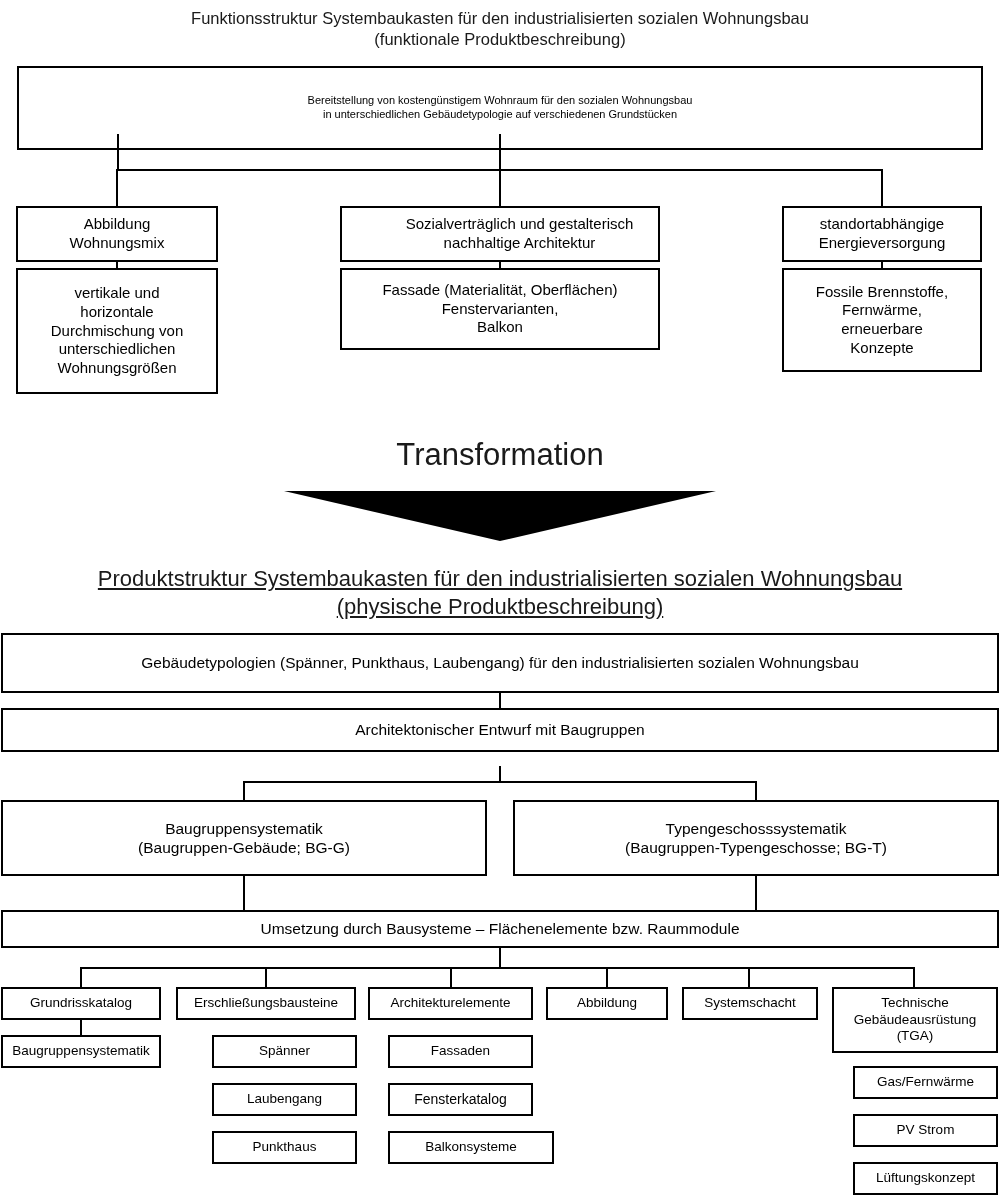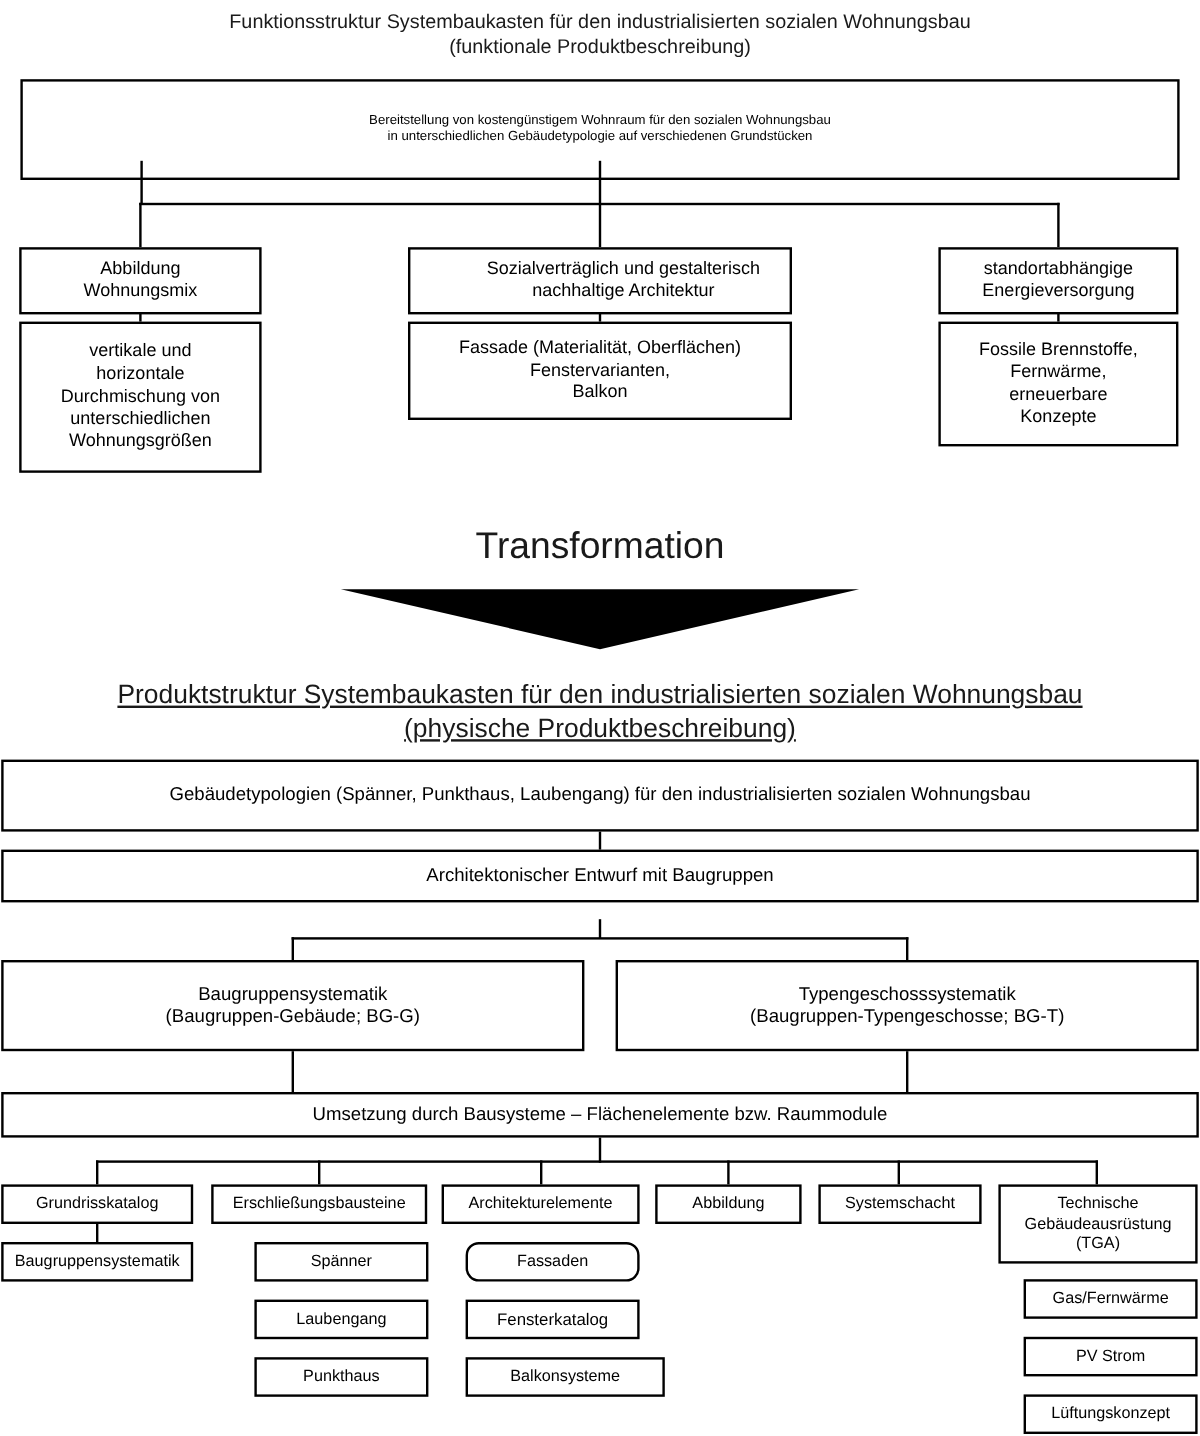--- a/index.html
+++ b/index.html
@@ -142,21 +142,21 @@
   <div class="box" style="left:1px; top:987px; width:160px; height:33px; font-size:13.5px;">Grundrisskatalog</div>
   <div class="ln vline" style="left:80px; top:1019px; width:2px; height:17px;"></div>
   <div class="box" style="left:1px; top:1035px; width:160px; height:33px; font-size:13.5px;">Baugruppensystematik</div>
 
   <div class="box" style="left:176px; top:987px; width:180px; height:33px; font-size:13.5px;">Erschließungsbausteine</div>
   <div class="box" style="left:212px; top:1035px; width:145px; height:33px; font-size:13.5px;">Spänner</div>
   <div class="box" style="left:212px; top:1083px; width:145px; height:33px; font-size:13.5px;">Laubengang</div>
   <div class="box" style="left:212px; top:1131px; width:145px; height:33px; font-size:13.5px;">Punkthaus</div>
 
   <div class="box" style="left:368px; top:987px; width:165px; height:33px; font-size:13.5px;">Architekturelemente</div>
-  <div class="box" style="left:388px; top:1035px; width:145px; height:33px; font-size:13.5px;border-radius:11px;">Fassaden</div>
+  <div class="box" style="left:388px; top:1035px; width:145px; height:33px; font-size:13.5px;">Fassaden</div>
   <div class="box" style="left:388px; top:1083px; width:145px; height:33px; font-size:14px;">Fensterkatalog</div>
   <div class="box" style="left:388px; top:1131px; width:166px; height:33px; font-size:13.5px;">Balkonsysteme</div>
 
   <div class="box" style="left:546px; top:987px; width:122px; height:33px; font-size:13.5px;">Abbildung</div>
 
   <div class="box" style="left:682px; top:987px; width:136px; height:33px; font-size:13.5px;">Systemschacht</div>
 
   <div class="box" style="left:832px; top:987px; width:166px; height:66px; font-size:13.5px;">Technische
 Gebäudeausrüstung
 (TGA)</div>

